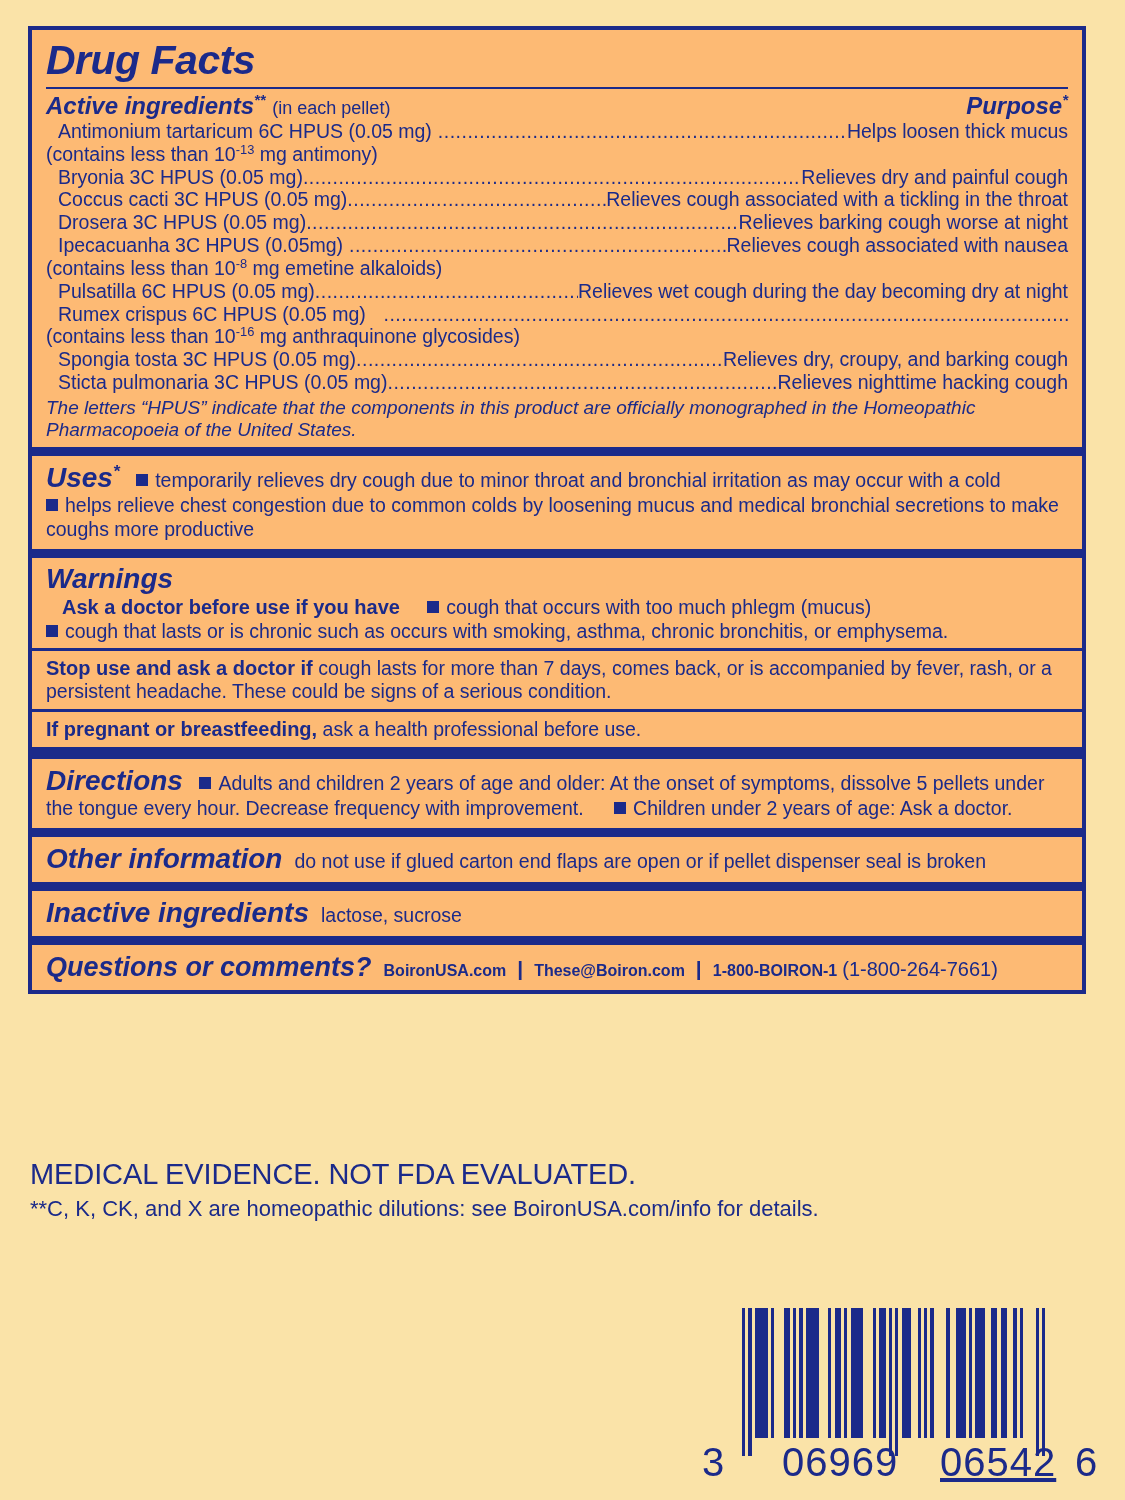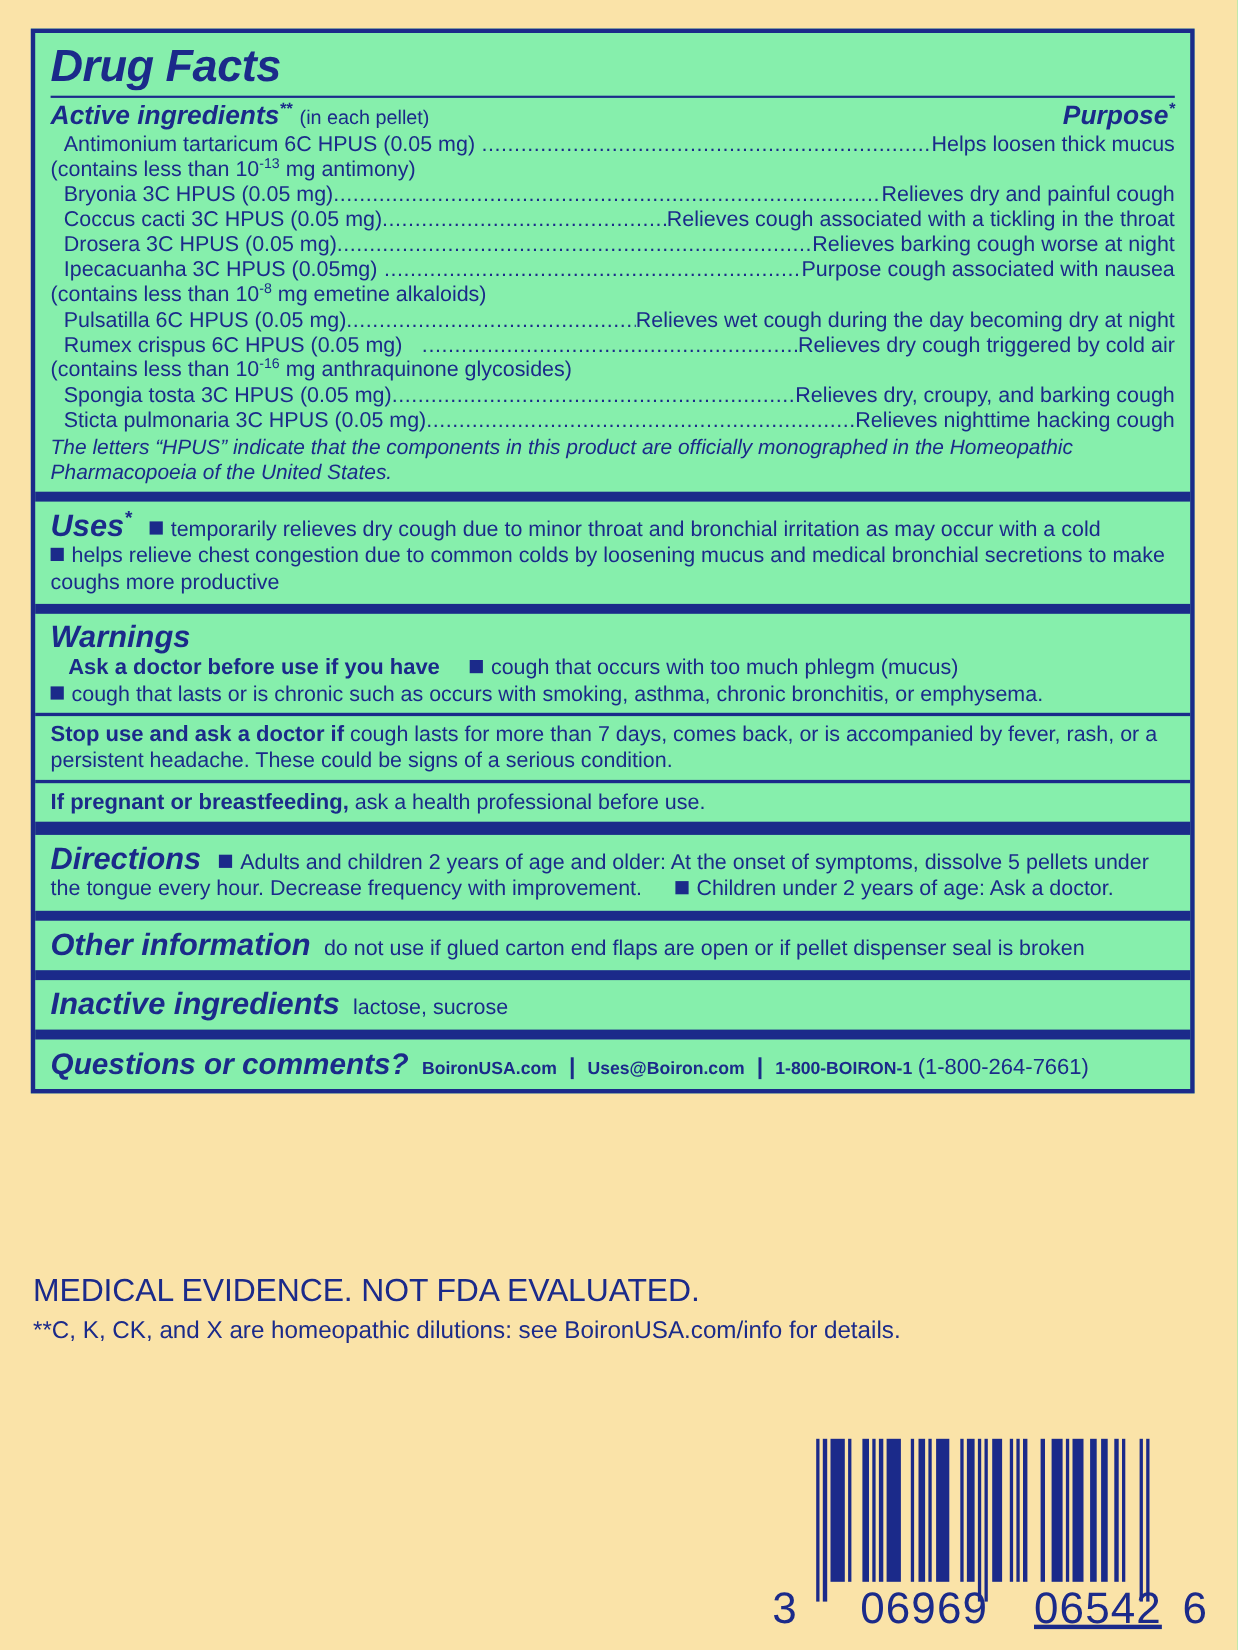--- a/index.html
+++ b/index.html
@@ -16,21 +16,21 @@
     position: relative;
   }
 
   
   .df-panel {
     position: absolute;
     left: 28px;
     top: 26px;
     width: 1058px;
     box-sizing: border-box;
-    background: #86efac;
+    background: #fdba74;
     border: 4px solid #1b2a8a;
     padding: 0;
   }
 
   .df-inner {
     padding: 0 14px;
   }
 
   
   .df-title {
@@ -298,35 +298,34 @@
 
       <div class="ai-row">
         <span class="ai-name">Drosera 3C HPUS (0.05 mg)</span>
         <span class="ai-dots">..................................................................................................................................................................</span>
         <span class="ai-purpose">Relieves barking cough worse at night</span>
       </div>
 
       <div class="ai-row">
         <span class="ai-name">Ipecacuanha 3C HPUS (0.05mg)</span>
         <span class="ai-dots">&nbsp;.............................................................................................................................................................</span>
-        <span class="ai-purpose">Purpose cough associated with nausea</span>
+        <span class="ai-purpose">Relieves cough associated with nausea</span>
       </div>
 
       <div class="ai-note"><span>(contains less than 10</span><sup>-8</sup><span> mg emetine alkaloids)</span></div>
 
       <div class="ai-row">
         <span class="ai-name">Pulsatilla 6C HPUS (0.05 mg)</span>
         <span class="ai-dots">..................................................................................................................................................................</span>
         <span class="ai-purpose">Relieves wet cough during the day becoming dry at night</span>
       </div>
 
       <div class="ai-row">
         <span class="ai-name">Rumex crispus 6C HPUS (0.05 mg)</span>
         <span class="ai-dots">&nbsp;&nbsp;&nbsp;..........................................................................................................................................................</span>
-        <span class="ai-purpose">Relieves dry cough triggered by cold air</span>
       </div>
 
       <div class="ai-note"><span>(contains less than 10</span><sup>-16</sup><span> mg anthraquinone glycosides)</span></div>
 
       <div class="ai-row">
         <span class="ai-name">Spongia tosta 3C HPUS (0.05 mg)</span>
         <span class="ai-dots">..................................................................................................................................................................</span>
         <span class="ai-purpose">Relieves dry, croupy, and barking cough</span>
       </div>
 
@@ -419,21 +418,21 @@
     </div>
   </div>
 
   <div class="bar-thick"></div>
 
   <div class="df-inner">
     <div class="q-row">
       <span class="q-title">Questions or comments?</span>
       <span class="q-link">BoironUSA.com</span>
       <span class="q-sep">|</span>
-      <span class="q-link">Uses@Boiron.com</span>
+      <span class="q-link">These@Boiron.com</span>
       <span class="q-sep">|</span>
       <span class="q-link">1-800-BOIRON-1</span>
       <span class="q-paren">(1-800-264-7661)</span>
     </div>
   </div>
 
 </div>
 
 <div class="claims">
   <div class="claims-main"> MEDICAL EVIDENCE. NOT FDA EVALUATED.</div>

